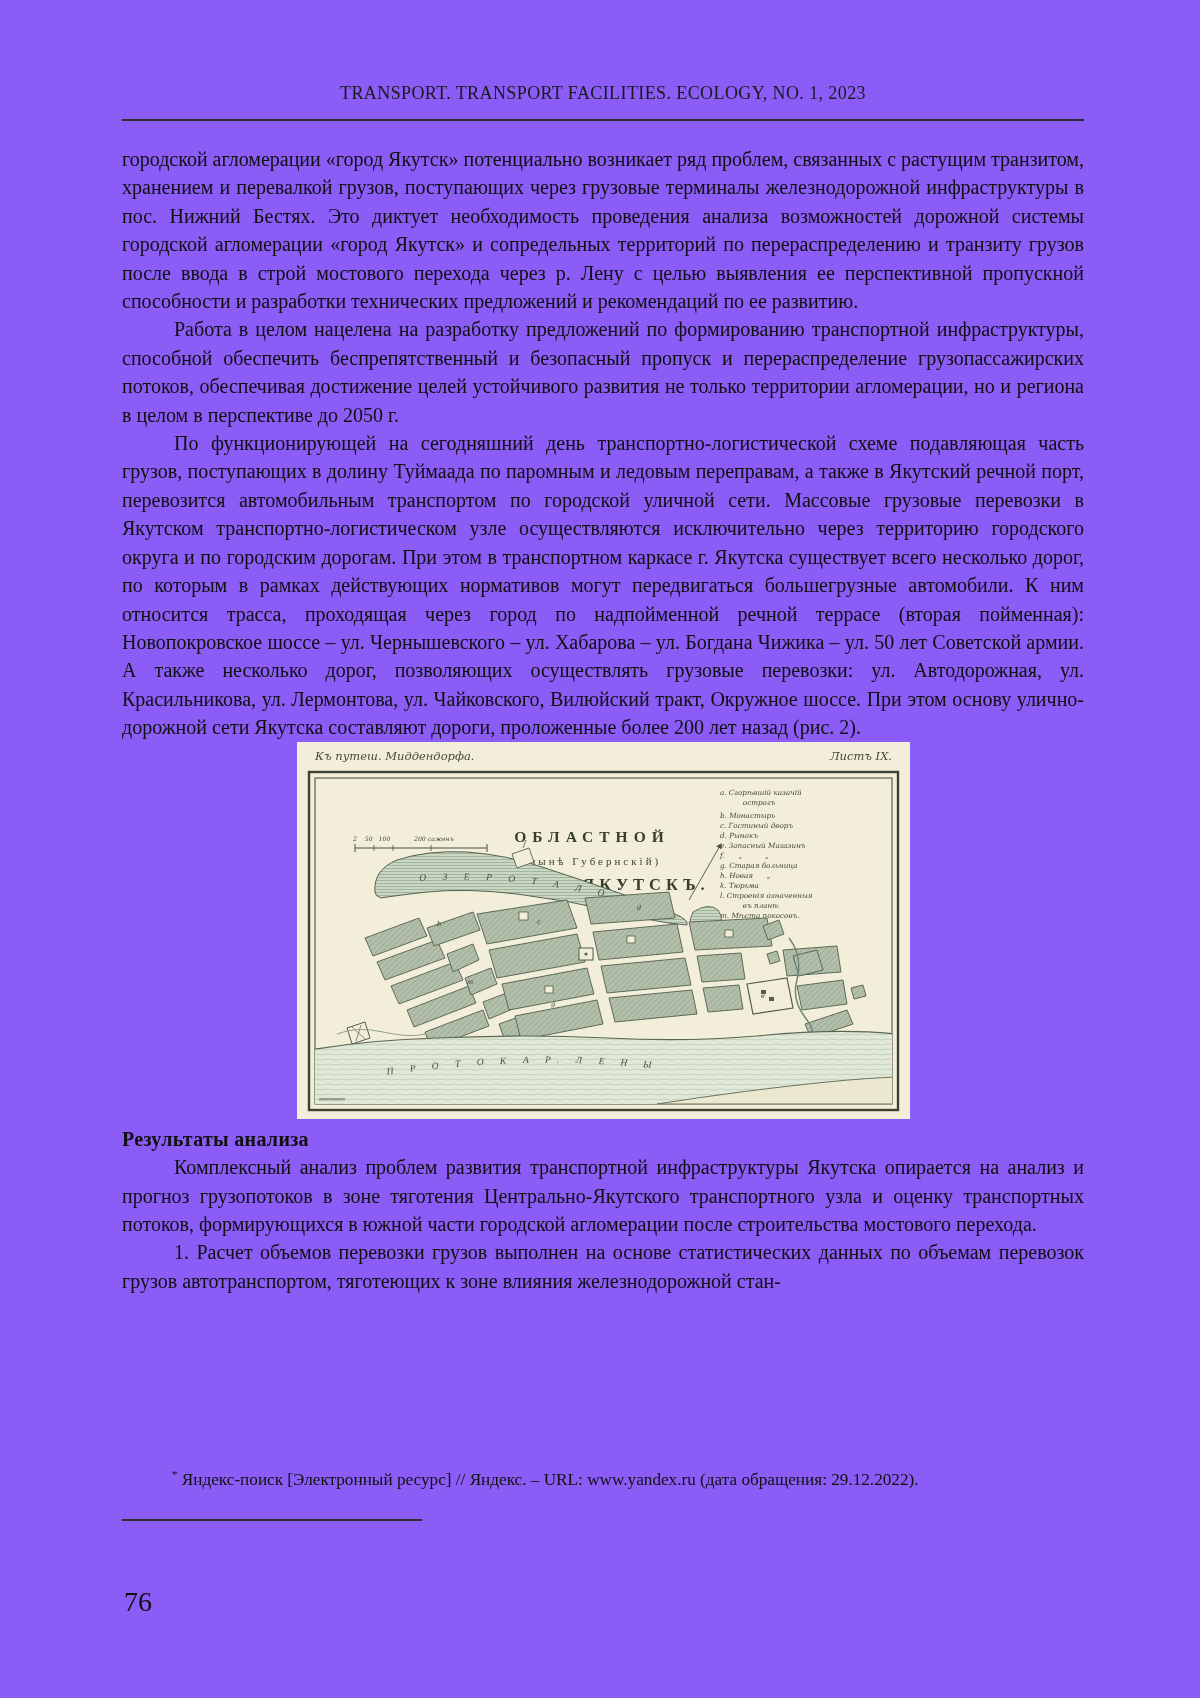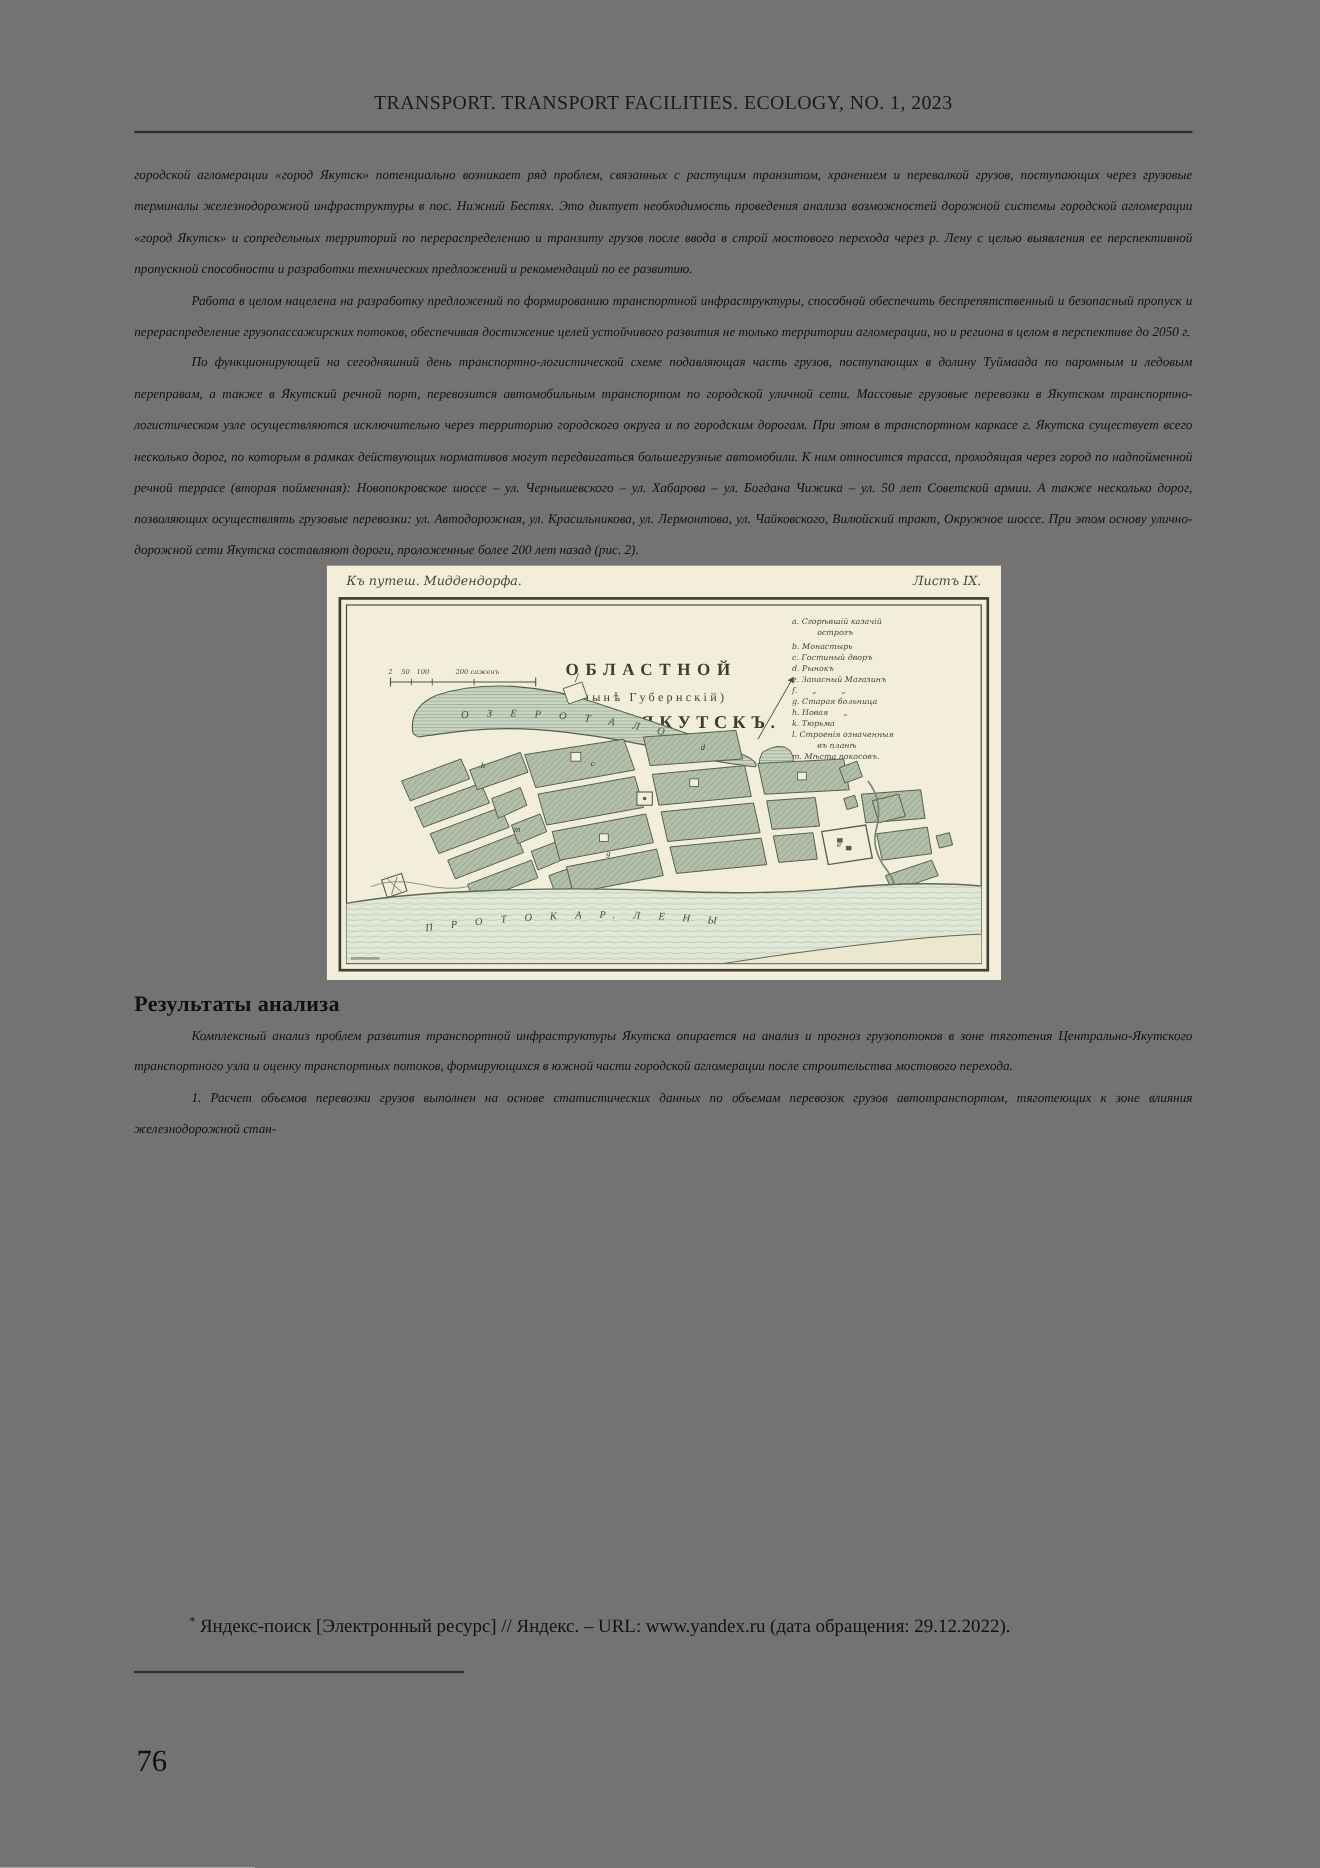--- a/index.html
+++ b/index.html
@@ -1,27 +1,27 @@
 <!DOCTYPE html>
 <html><head>
 <meta charset="utf-8">
 <style>
   html,body{margin:0;padding:0;background:#ffffff;}
   .page{
-    position:relative;width:1200px;height:1698px;background:#737373;
+    position:relative;width:1200px;height:1698px;background:#8b5cf6;
     font-family:"Liberation Serif","DejaVu Serif",serif;color:#111;
     overflow:hidden;margin:0 auto;
   }
   .content{position:absolute;left:122px;width:962px;top:0;}
   .journal-header{
     padding-top:82px;text-align:center;font-size:18px;line-height:22px;
     letter-spacing:0.4px;color:#1a1a1a;
   }
   .header-rule{border:none;border-top:2.5px solid #2e2e2e;margin:15px 0 0 0;}
-  p.body{margin:0;font-size:12px;line-height:28.4px;text-align:justify;color:#101010;font-style:italic;}
+  p.body{margin:0;font-size:20px;line-height:28.4px;text-align:justify;color:#101010;}
   p.indent{text-indent:52px;}
   p.first{margin-top:24px;}
   .map-figure{width:613px;height:325px;margin:0 auto;position:relative;}
   .map-figure svg{display:block;}
   .caption{text-align:center;font-size:20px;line-height:26px;}
   .caption sup{font-size:12px;}
   .section-heading{margin-top:28px;font-size:20px;line-height:28px;font-weight:bold;letter-spacing:0.3px;}
   .after-heading{margin-top:14px;}
   .footnote-rule{position:absolute;left:122px;top:1519px;width:300px;border:none;border-top:2.5px solid #2e2e2e;margin:0;}
   .footnote{position:absolute;left:122px;width:962px;top:1463px;font-size:17.2px;line-height:23px;text-indent:50px;}

